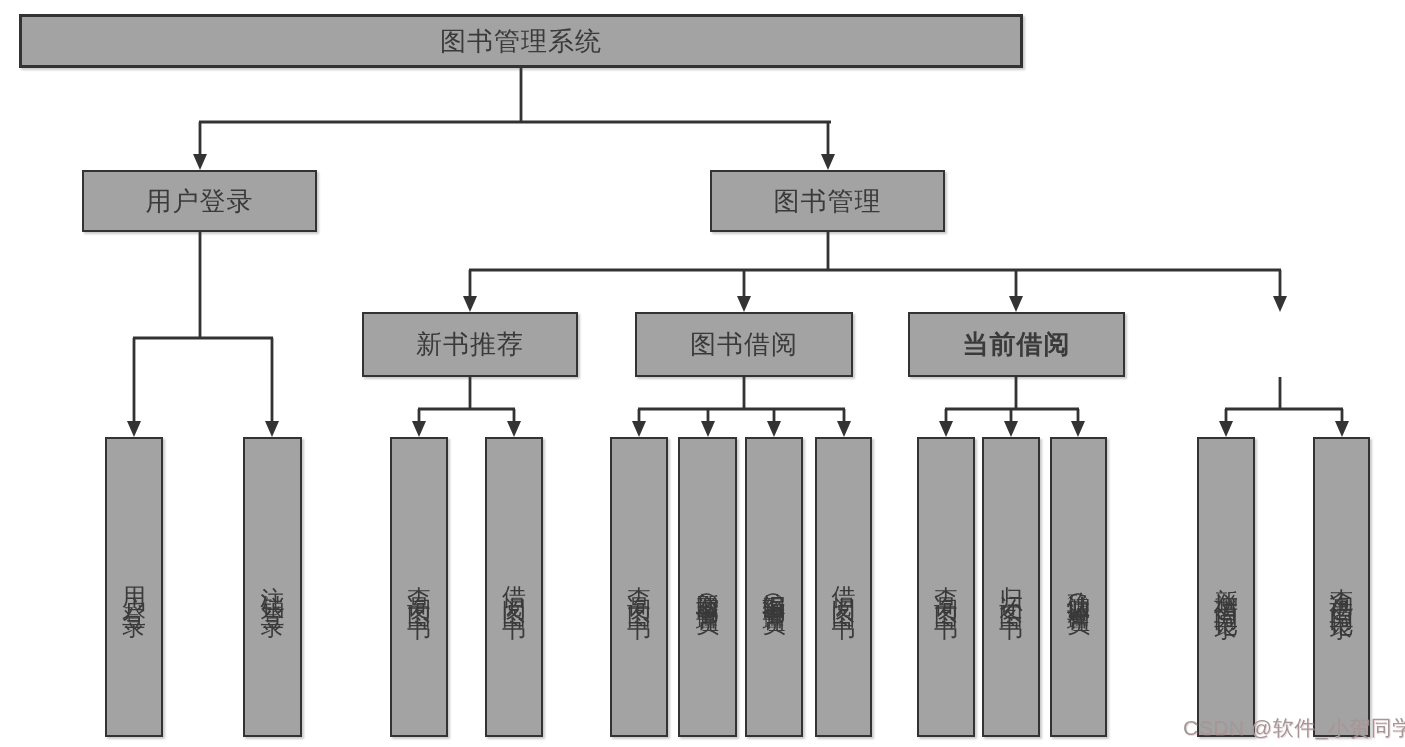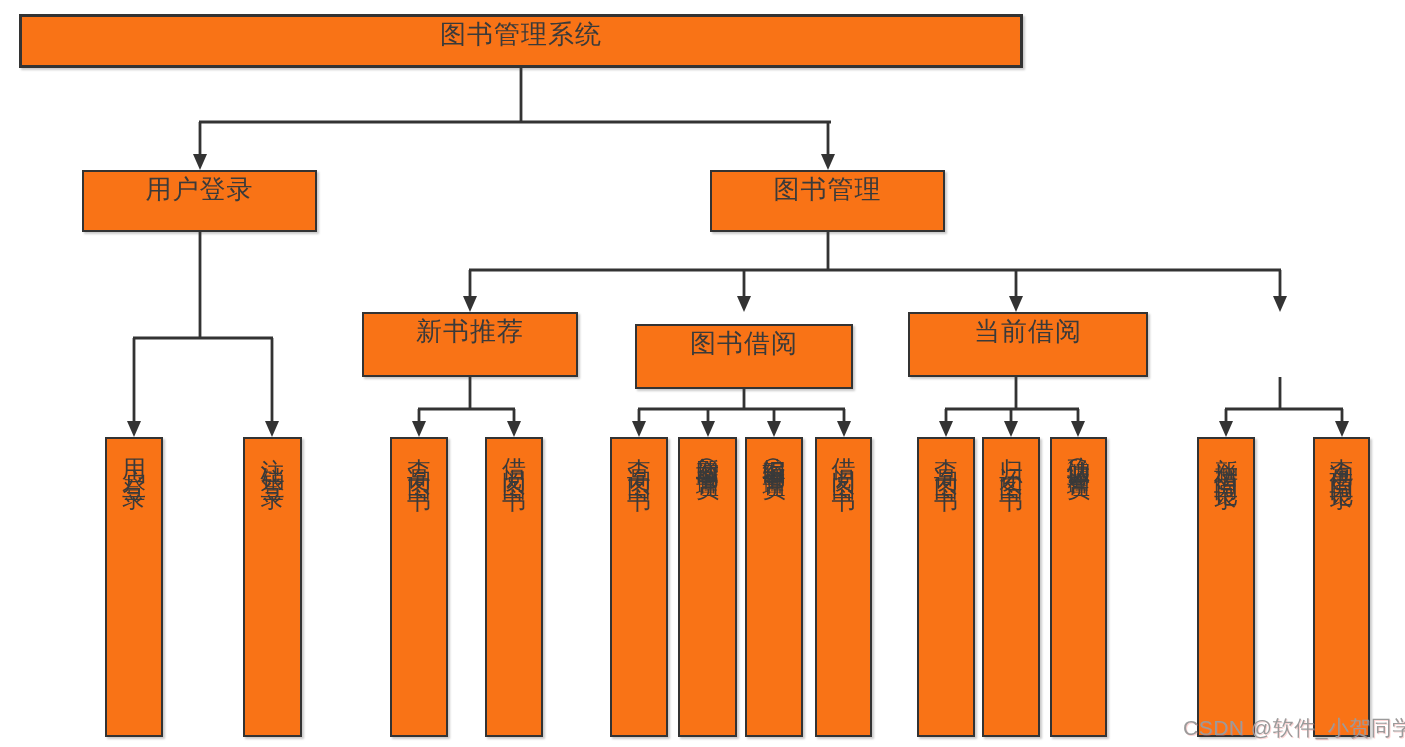--- a/index.html
+++ b/index.html
@@ -2,22 +2,22 @@
 <html><head>
 <meta charset="utf-8">
 <style>
   html,body { margin:0; padding:0; background:#ffffff; }
   .stage {
     position:relative; width:1405px; height:747px; background:#ffffff;
     font-family:"Liberation Sans", sans-serif; color:#3a3a3a; overflow:hidden;
   }
   svg.connectors { position:absolute; left:0; top:0; width:1405px; height:747px; }
   .box {
-    position:absolute; background:#f97316; border:2.5px solid #333333;
-    box-sizing:border-box; display:flex; justify-content:center;
+    position:absolute; background:#a3a3a3; border:2.5px solid #333333;
+    box-sizing:border-box; display:flex; align-items:center; justify-content:center;
     box-shadow:1.5px 1.5px 2px rgba(70,70,70,0.28);
   }
   .box.root { border-width:3px; }
   .hlabel { font-size:26px; letter-spacing:1px; white-space:nowrap; }
   .vtext {
     writing-mode:vertical-rl; text-orientation:mixed;
     font-size:24px; line-height:1; white-space:nowrap;
   }
   .ls-wide  { letter-spacing:10px; }
   .ls-mid   { letter-spacing:6px; }
@@ -109,24 +109,24 @@
   <div class="box" style="left:82px; top:170px; width:235px; height:62px;">
     <span class="hlabel">用户登录</span>
   </div>
   <div class="box" style="left:362px; top:312px; width:216px; height:65px;">
     <span class="hlabel">新书推荐</span>
   </div>
 
   <div class="box" style="left:710px; top:170px; width:235px; height:62px;">
     <span class="hlabel">图书管理</span>
   </div>
-  <div class="box" style="left:635px; top:324px; width:218px; height:65px;">
+  <div class="box" style="left:635px; top:312px; width:218px; height:65px;">
     <span class="hlabel">图书借阅</span>
   </div>
-  <div class="box" style="left:908px; top:312px; width:240px; height:65px;">
+  <div class="box" style="left:908px; top:312px; width:217px; height:65px;font-weight:bold;">
     <span class="hlabel">当前借阅</span>
   </div>
 
   <div class="box" style="left:105px; top:437px; width:58px; height:300px;">
     <span class="vtext ls-wide">用户登录</span>
   </div>
   <div class="box" style="left:243px; top:437px; width:59px; height:300px;">
     <span class="vtext ls-wide">注销登录</span>
   </div>
 

